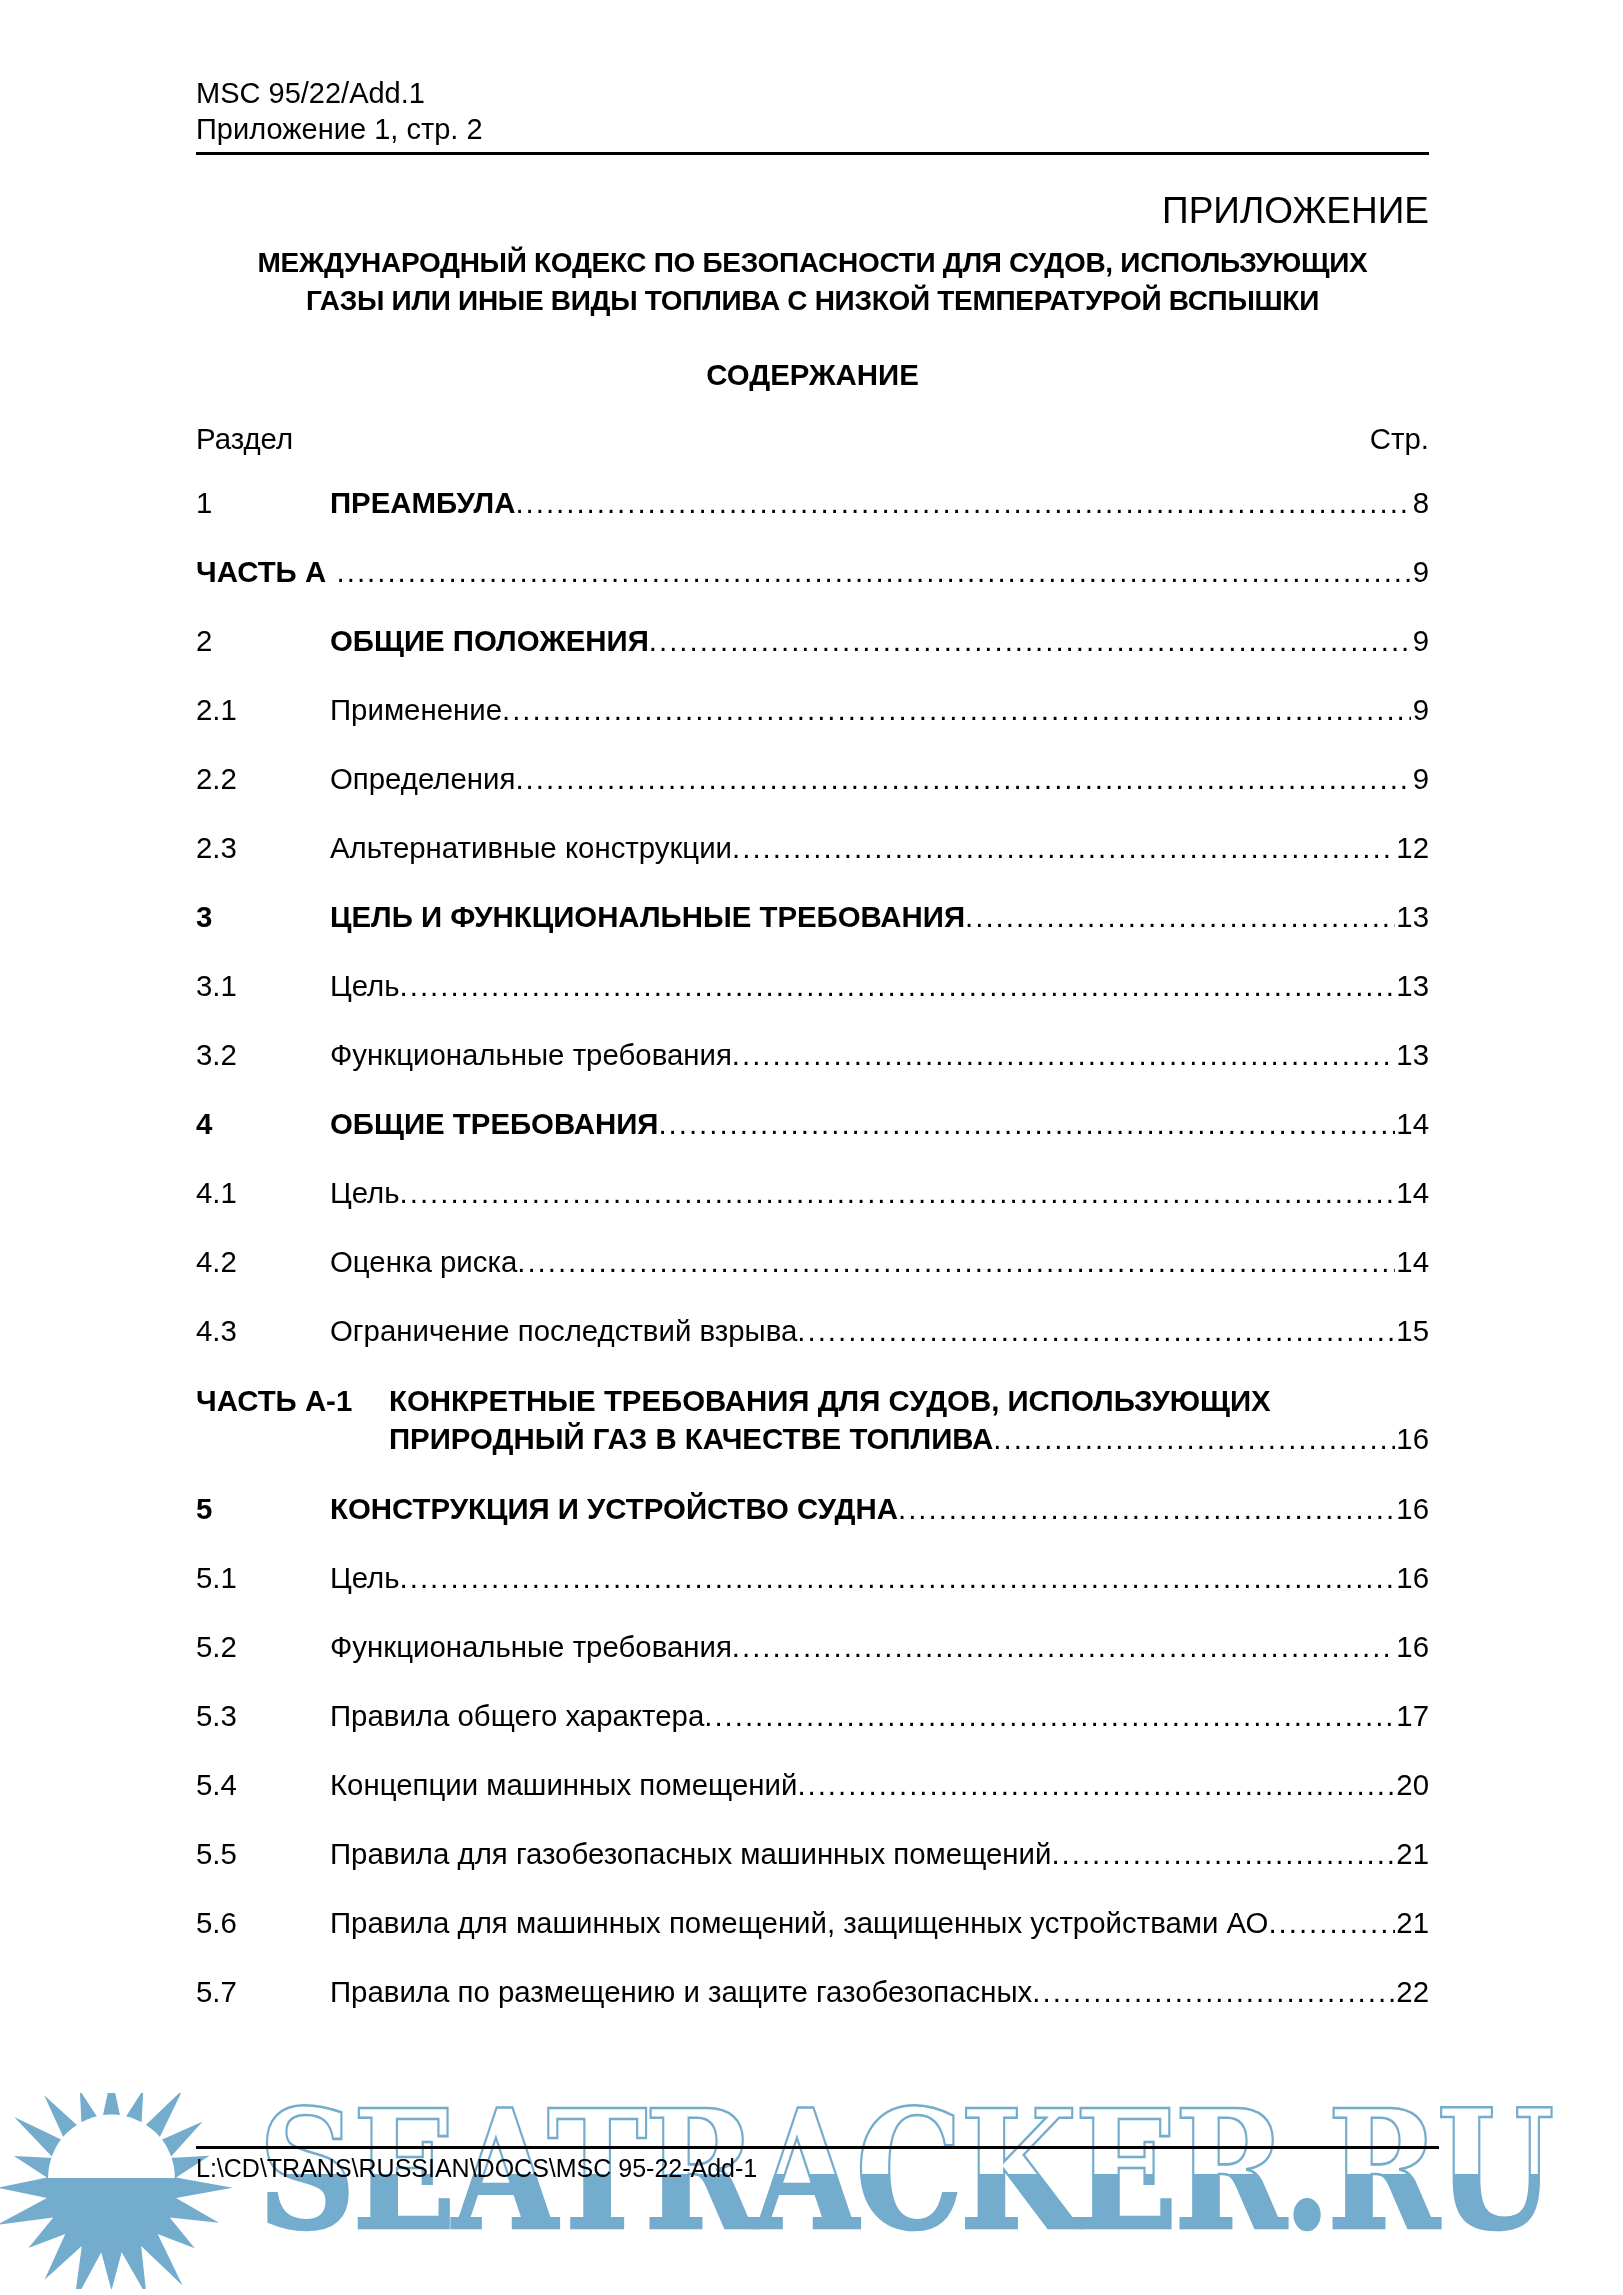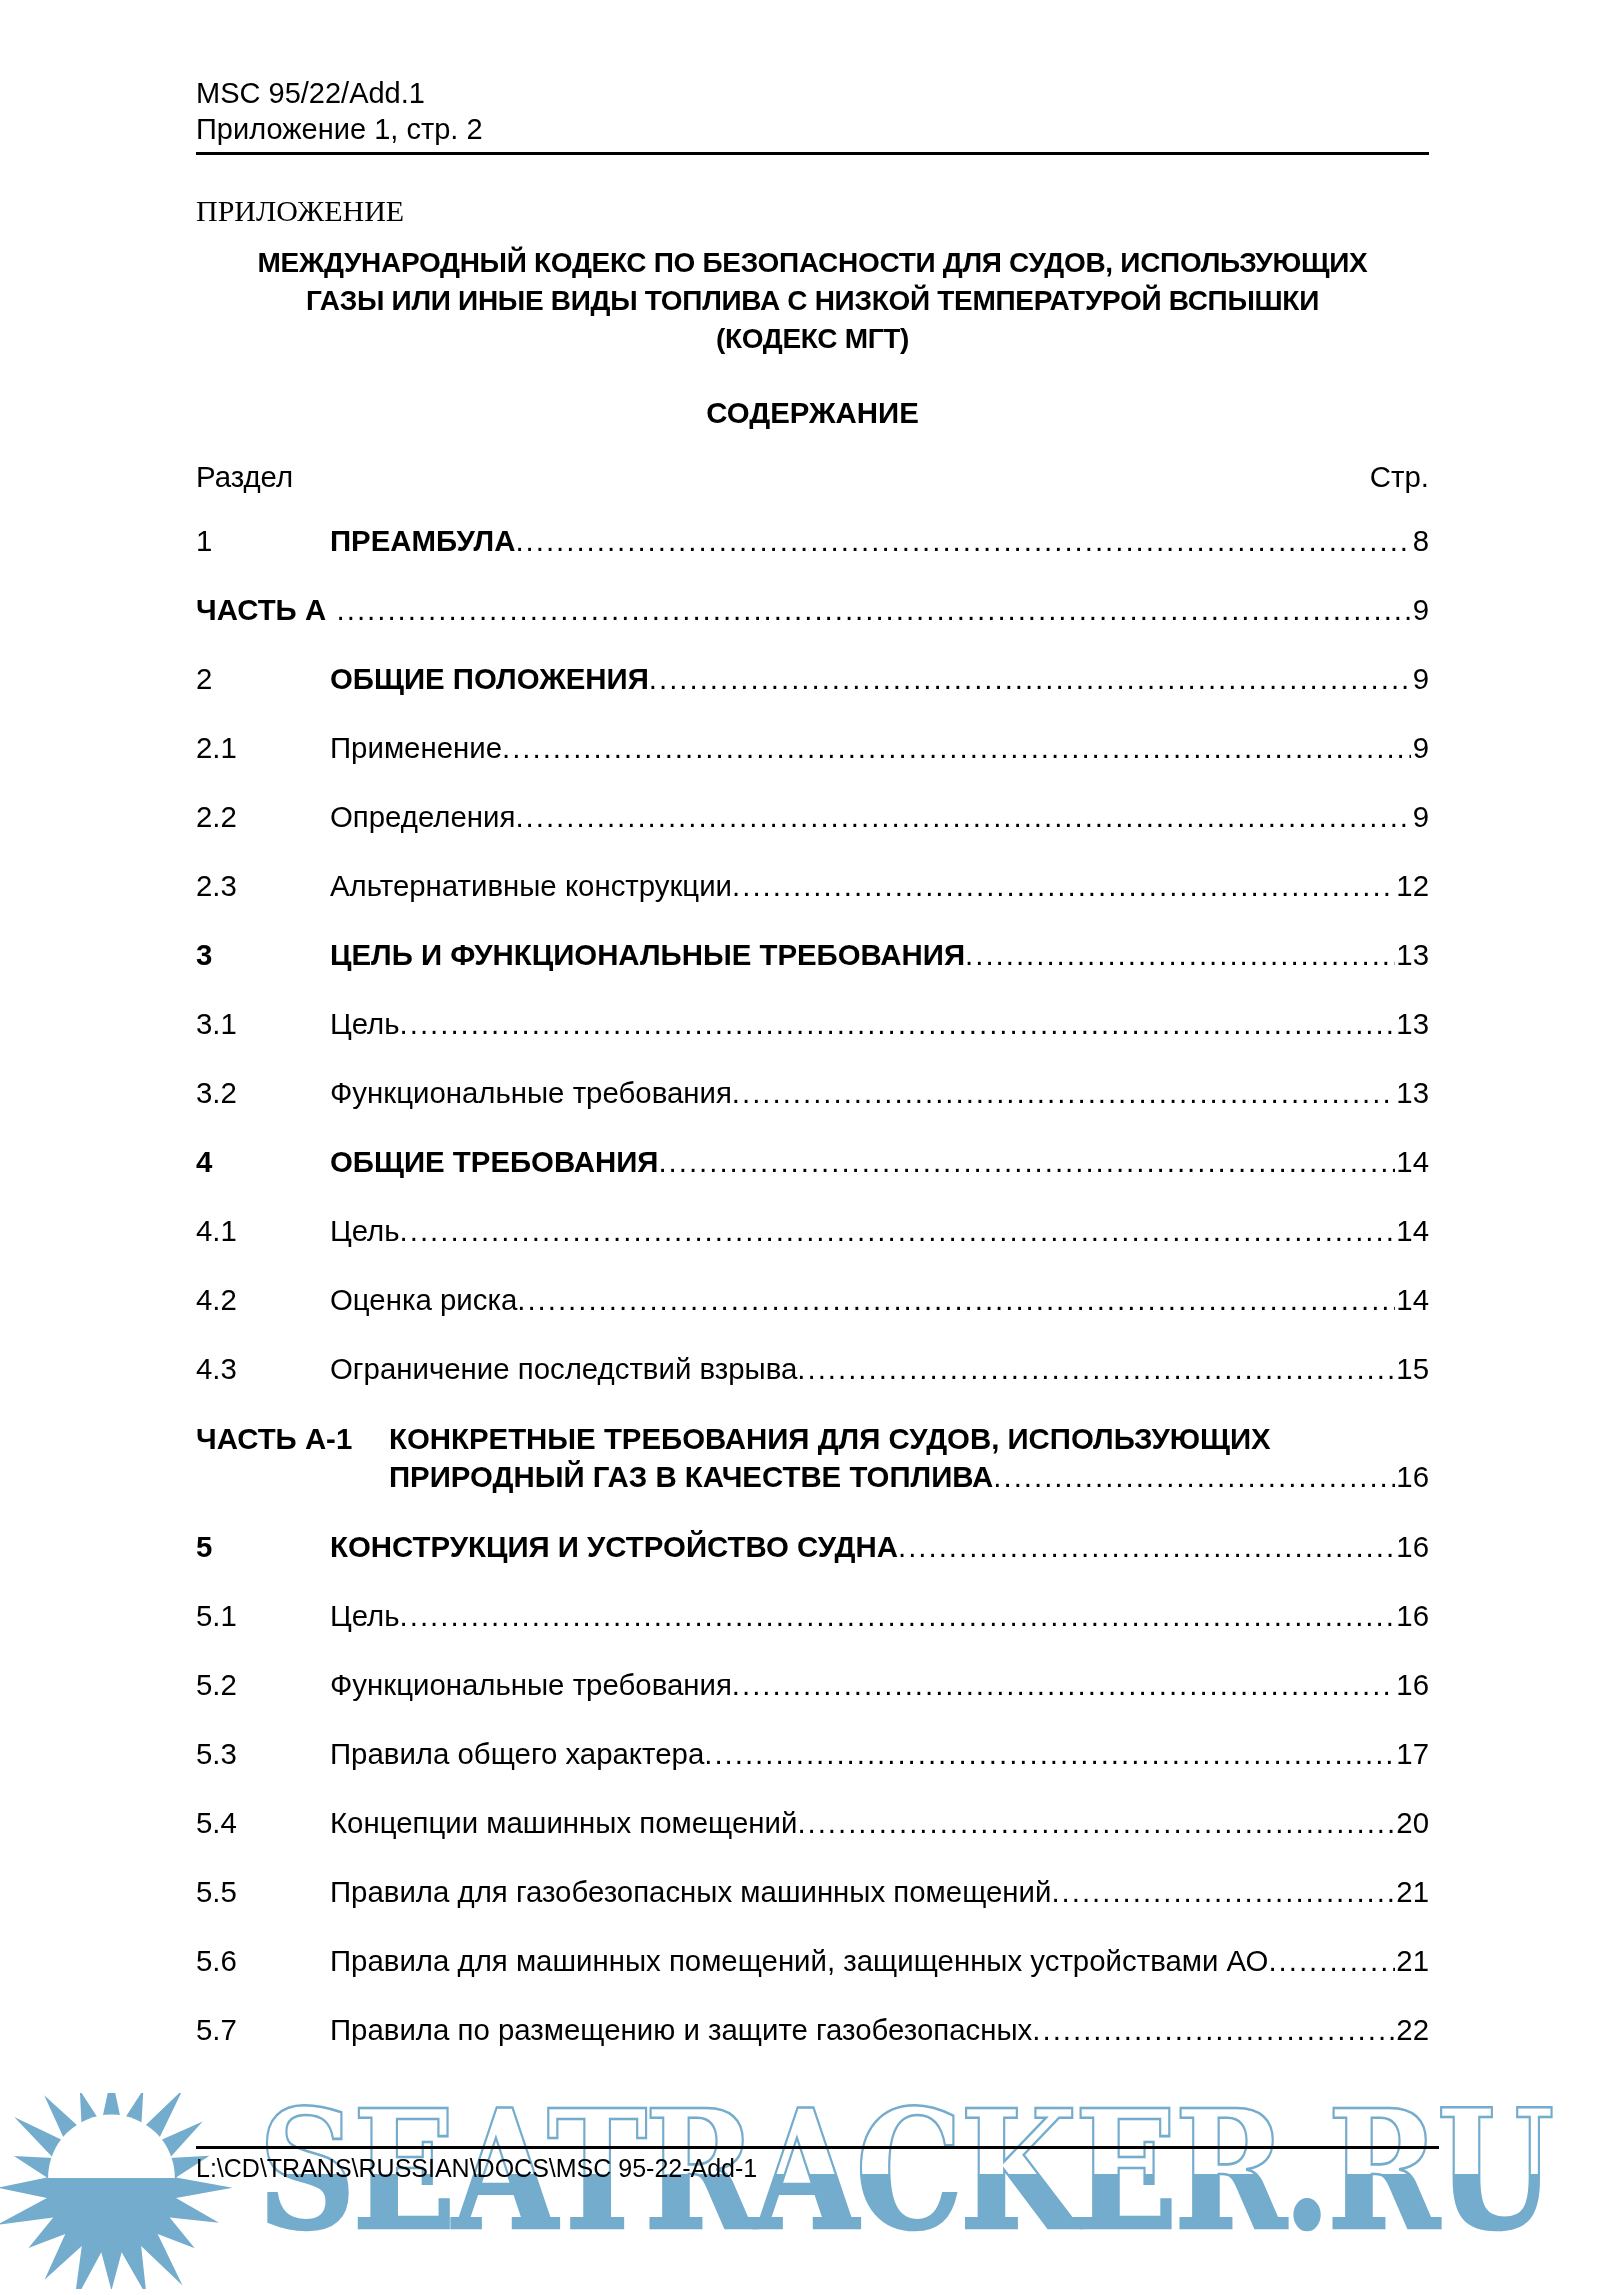--- a/index.html
+++ b/index.html
@@ -20,24 +20,23 @@
   }
   .doc-header{
     padding-top:75px;
     font-size:29px;
     line-height:36px;
     border-bottom:3.9px solid #000;
     padding-bottom:5.2px;
   }
   .annex-label{
     margin-top:38px;
-    text-align:left;
-    font-size:30px;
-    line-height:36px;
-    font-family:Liberation Serif, serif;
+    text-align:right;
+    font-size:37px;
+    line-height:36px;
   }
   .main-title{
     margin-top:15px;
     text-align:center;
     font-size:28px;
     line-height:38px;
     font-weight:bold;
     letter-spacing:-0.3px;
     white-space:nowrap;
   }
@@ -150,21 +149,20 @@
     <div class="doc-header">
       <div>MSC 95/22/Add.1</div>
       <div>Приложение 1, стр. 2</div>
     </div>
 
     <div class="annex-label">ПРИЛОЖЕНИЕ</div>
 
     <div class="main-title">
       <div>МЕЖДУНАРОДНЫЙ КОДЕКС ПО БЕЗОПАСНОСТИ ДЛЯ СУДОВ, ИСПОЛЬЗУЮЩИХ</div>
       <div>ГАЗЫ ИЛИ ИНЫЕ ВИДЫ ТОПЛИВА С НИЗКОЙ ТЕМПЕРАТУРОЙ ВСПЫШКИ</div>
-      <div>(КОДЕКС МГТ)</div>
     </div>
 
     <div class="contents-label">СОДЕРЖАНИЕ</div>
 
     <div class="cols-head">
       <span>Раздел</span>
       <span>Стр.</span>
     </div>
 
     <div class="toc-list" id="toc-list">

